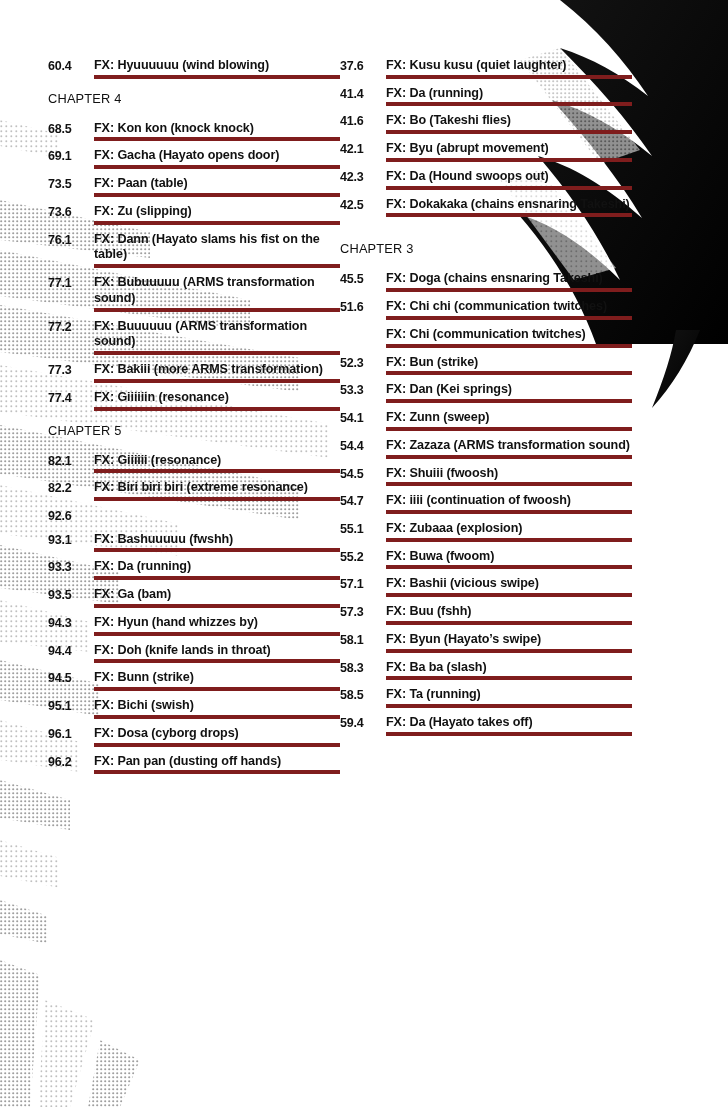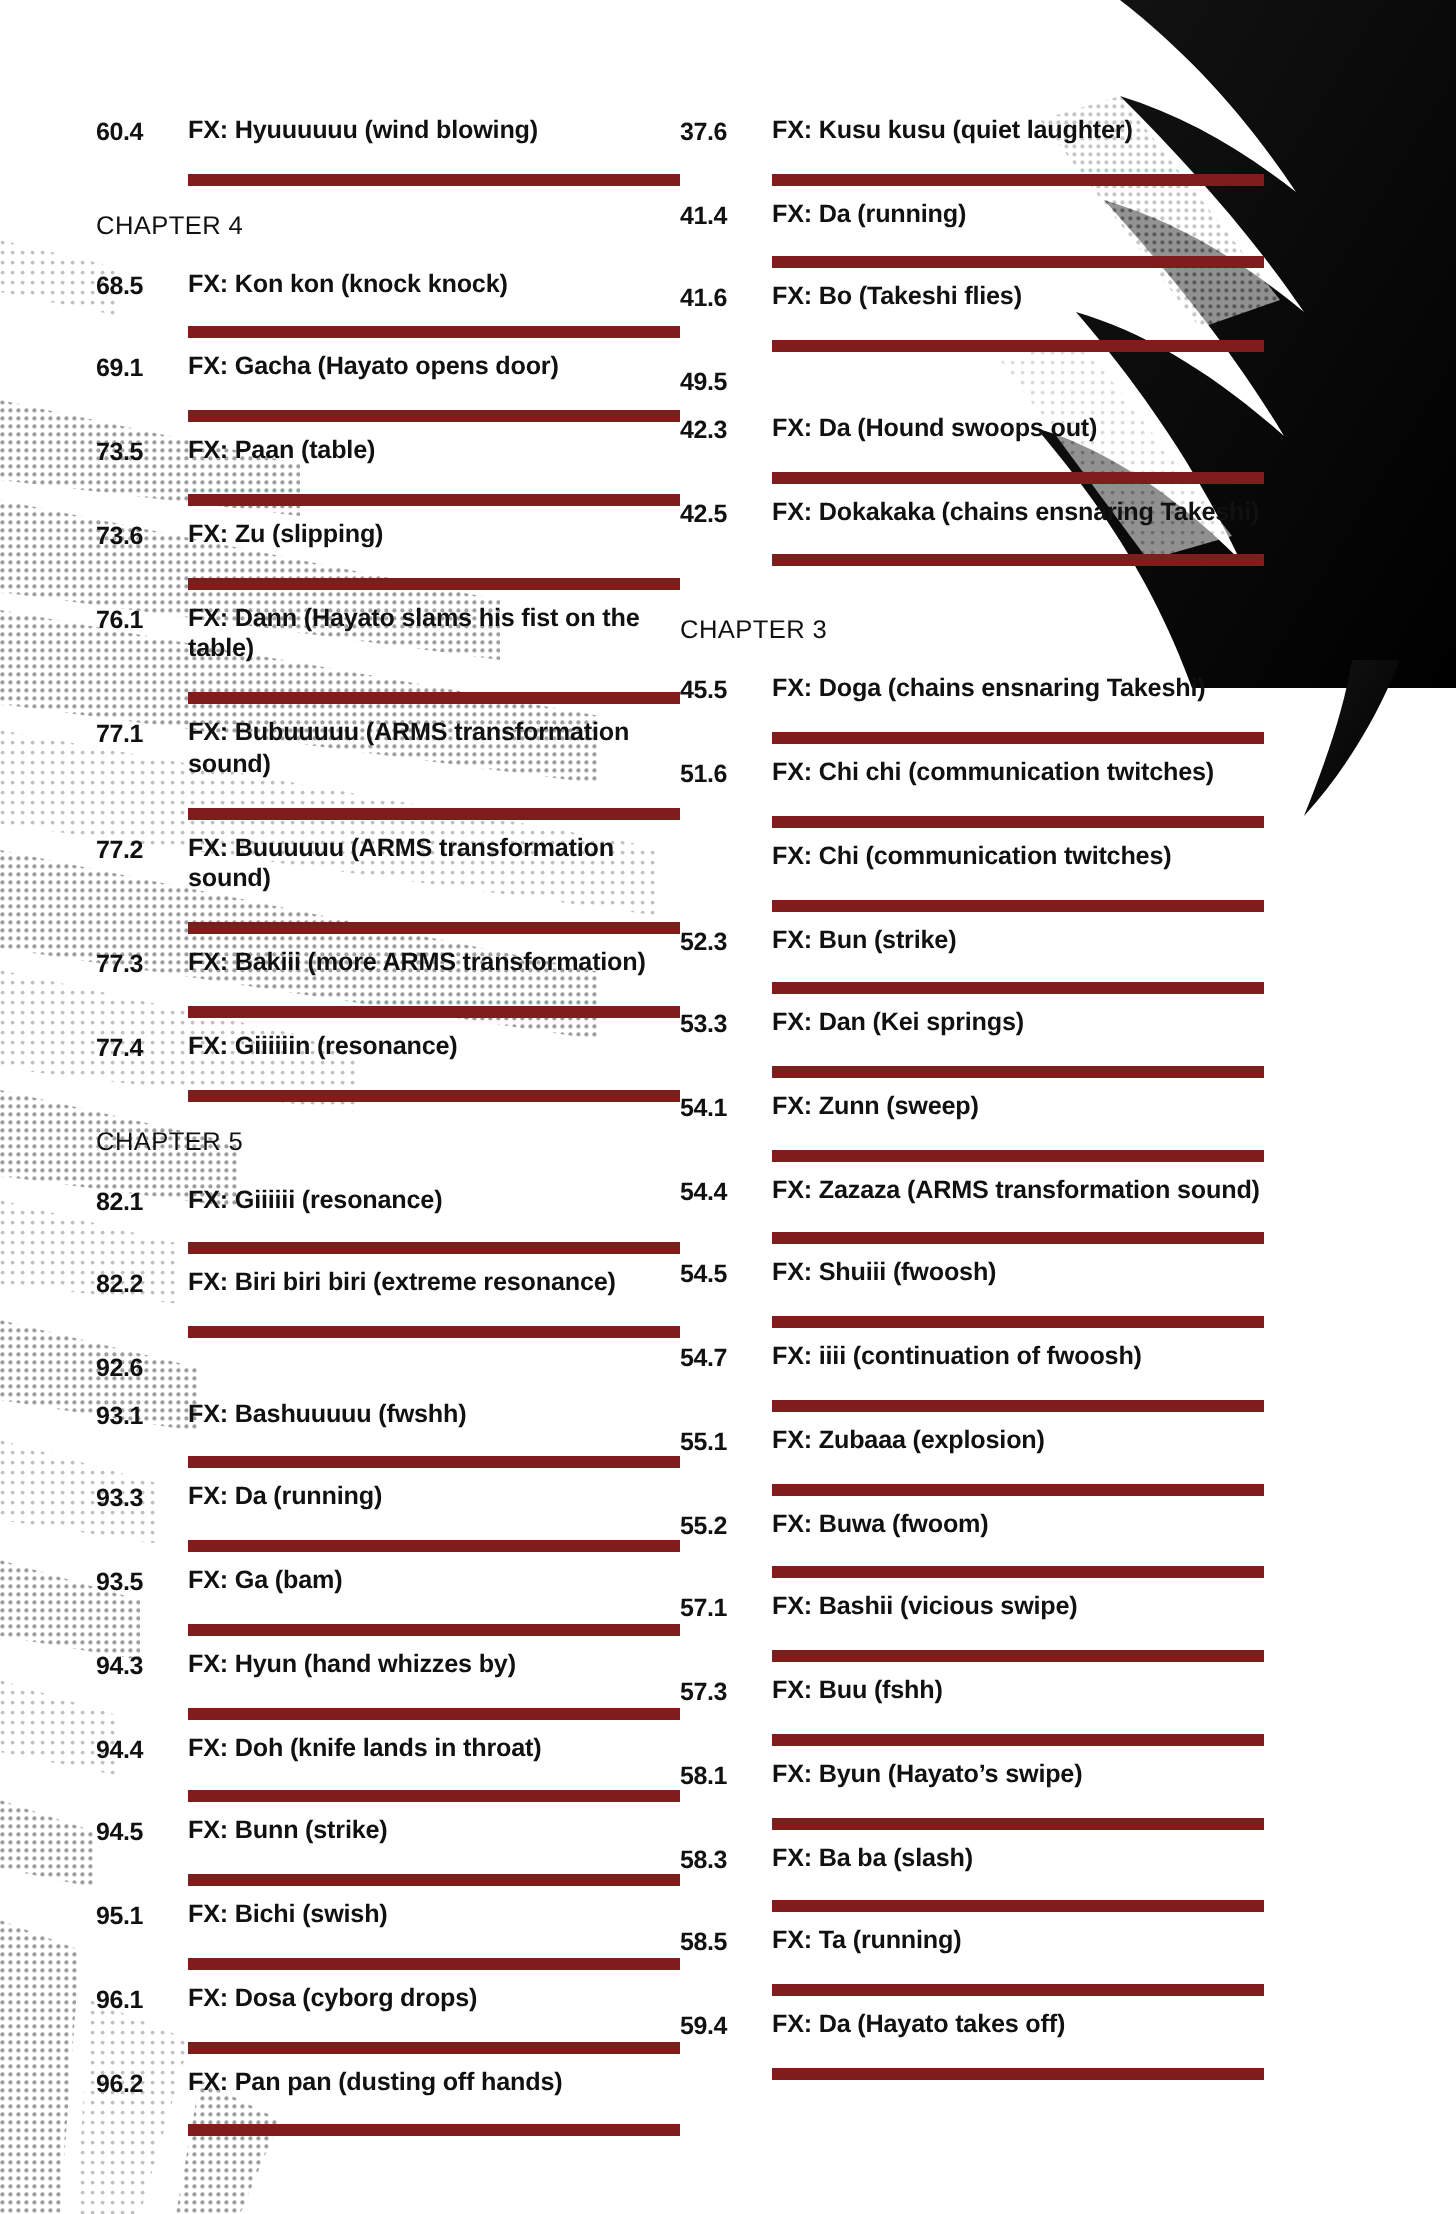--- a/index.html
+++ b/index.html
@@ -51,22 +51,22 @@
     flex: 0 0 46px;
     font-size: 12.5px;
     font-weight: bold;
     line-height: 1.25;
     padding-top: 7px;
     letter-spacing: -0.2px;
   }
   .entry .text-wrap {
     flex: 1 1 auto;
     min-width: 0;
-    border-bottom: 6px solid #7f1d1d;
-    padding: 6px 0 13px 0;
+    border-bottom: 4px solid #7f1d1d;
+    padding: 6px 0 1px 0;
   }
   .entry .text {
     font-size: 12.6px;
     line-height: 1.25;
     font-weight: bold;
     letter-spacing: -0.1px;
   }
   .entry.cont .page-no {
     visibility: hidden;
   }
@@ -314,21 +314,24 @@
       </div>
 
       <div class="entry">
         <div class="page-no">41.6</div>
         <div class="text-wrap">
           <div class="text">FX: Bo (Takeshi flies)</div>
         </div>
       </div>
 
       <div class="entry">
-        <div class="page-no">49.5</div>
+        <div class="page-no">42.1</div>
+        <div class="text-wrap">
+          <div class="text">FX: Byu (abrupt movement)</div>
+        </div>
       </div>
 
       <div class="entry">
         <div class="page-no">42.3</div>
         <div class="text-wrap">
           <div class="text">FX: Da (Hound swoops out)</div>
         </div>
       </div>
 
       <div class="entry">

